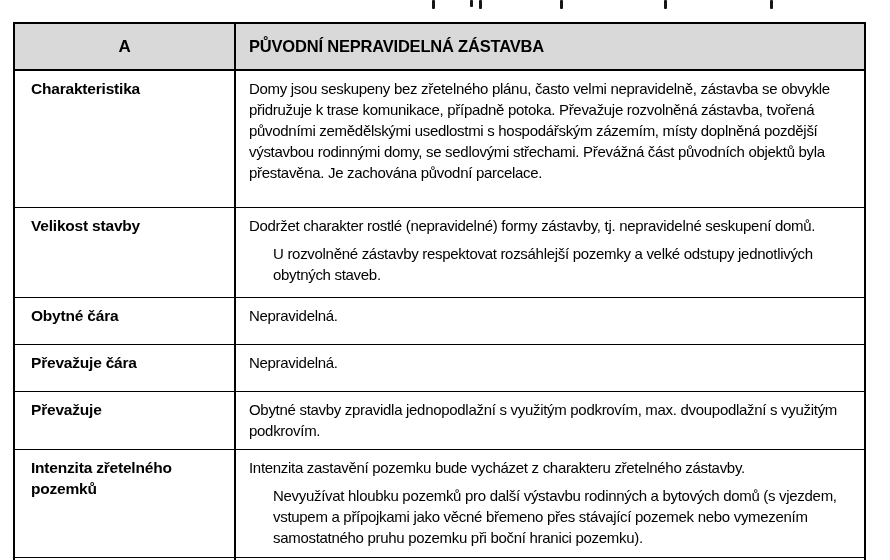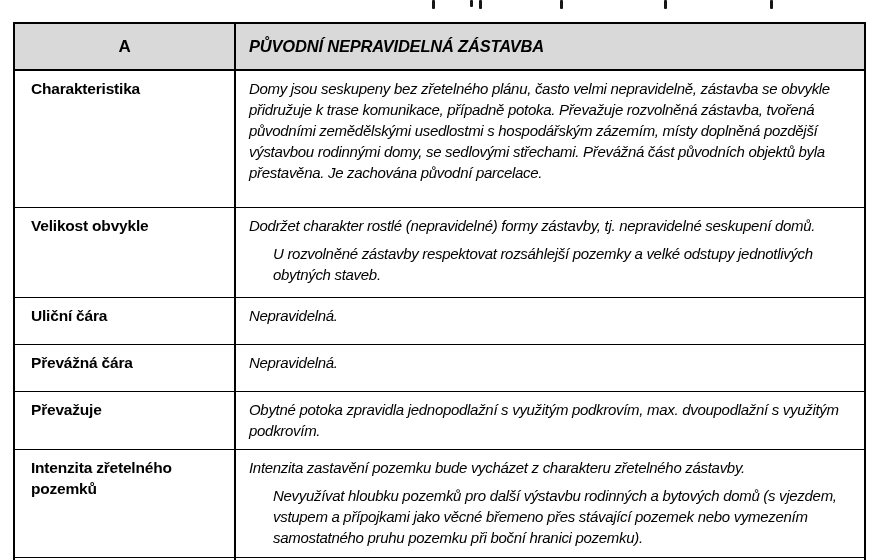--- a/index.html
+++ b/index.html
@@ -45,21 +45,20 @@
     font-weight: bold;
     font-size: 15.5px;
     line-height: 21px;
     letter-spacing: -0.2px;
   }
   .spec-table td.value-cell {
     padding: 7px 14px 4px 13px;
     font-size: 15px;
     line-height: 21px;
     letter-spacing: -0.3px;
-    font-style: italic;
   }
   .value-cell p { margin: 0; }
   .value-cell p + p { margin-top: 7px; margin-left: 24px; }
 
   tr.header-row td {
     background: #d9d9d9;
     border-bottom: 2px solid #000000;
     vertical-align: middle;
     height: 37px;
   }
@@ -112,52 +111,52 @@
         <td class="label-cell">
           <span>Charakteristika</span>
         </td>
         <td class="value-cell">
           <p>Domy jsou seskupeny bez zřetelného plánu, často velmi nepravidelně, zástavba se obvykle přidružuje k trase komunikace, případně potoka. Převažuje rozvolněná zástavba, tvořená původními zemědělskými usedlostmi s hospodářským zázemím, místy doplněná pozdější výstavbou rodinnými domy, se sedlovými střechami. Převážná část původních objektů byla přestavěna. Je zachována původní parcelace.</p>
         </td>
       </tr>
 
       <tr class="row-velikost">
         <td class="label-cell">
-          <span>Velikost obvykle</span>
+          <span>Velikost stavby</span>
         </td>
         <td class="value-cell">
           <p>Dodržet charakter rostlé (nepravidelné) formy zástavby, tj. nepravidelné seskupení domů.</p>
           <p>U rozvolněné zástavby respektovat rozsáhlejší pozemky a velké odstupy jednotlivých obytných staveb.</p>
         </td>
       </tr>
 
       <tr class="row-ulicni">
         <td class="label-cell">
-          <span>Uliční čára</span>
+          <span>Obytné čára</span>
         </td>
         <td class="value-cell">
           <p>Nepravidelná.</p>
         </td>
       </tr>
 
       <tr class="row-stavebni">
         <td class="label-cell">
-          <span>Převážná čára</span>
+          <span>Převažuje čára</span>
         </td>
         <td class="value-cell">
           <p>Nepravidelná.</p>
         </td>
       </tr>
 
       <tr class="row-podlaznost">
         <td class="label-cell">
           <span>Převažuje</span>
         </td>
         <td class="value-cell">
-          <p>Obytné potoka zpravidla jednopodlažní s využitým podkrovím, max. dvoupodlažní s využitým podkrovím.</p>
+          <p>Obytné stavby zpravidla jednopodlažní s využitým podkrovím, max. dvoupodlažní s využitým podkrovím.</p>
         </td>
       </tr>
 
       <tr class="row-intenzita">
         <td class="label-cell">
           <span>Intenzita zřetelného pozemků</span>
         </td>
         <td class="value-cell">
           <p>Intenzita zastavění pozemku bude vycházet z charakteru zřetelného zástavby.</p>
           <p>Nevyužívat hloubku pozemků pro další výstavbu rodinných a bytových domů (s vjezdem, vstupem a přípojkami jako věcné břemeno přes stávající pozemek nebo vymezením samostatného pruhu pozemku při boční hranici pozemku).</p>

